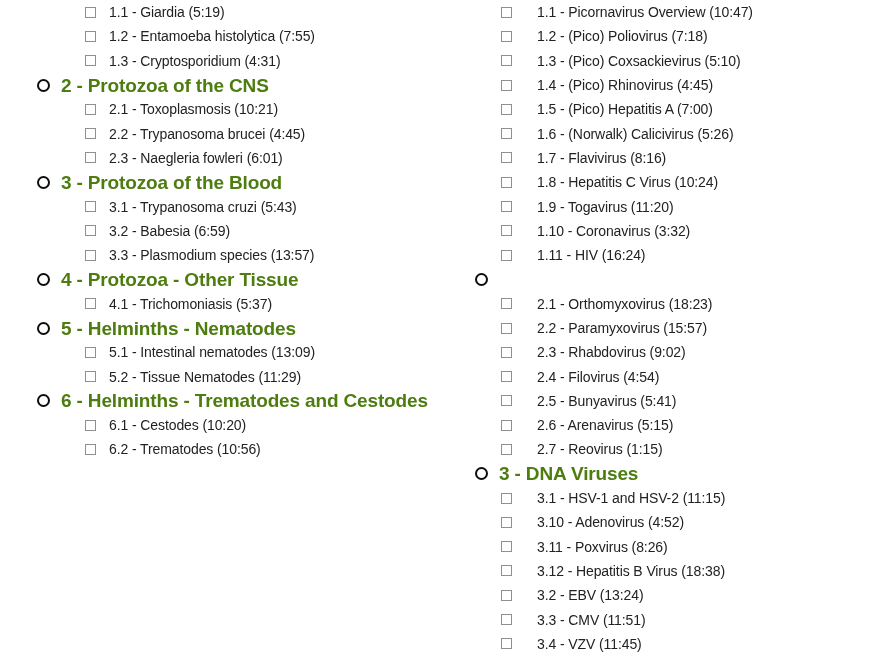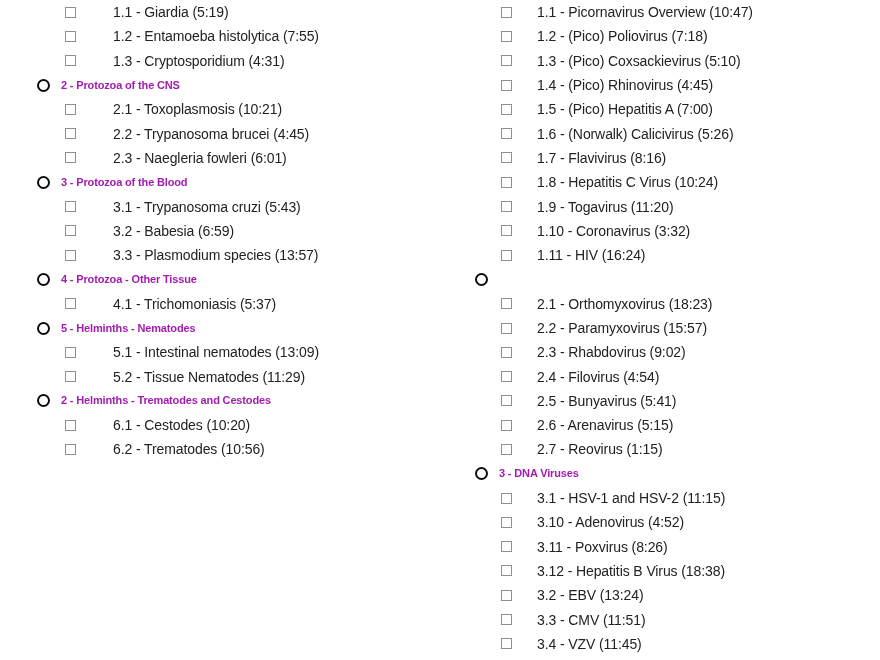--- a/index.html
+++ b/index.html
@@ -76,30 +76,30 @@
   }
 
   
   .label {
     font-size: 14px;
     line-height: 1;
     letter-spacing: -0.1px;
     color: #222222;
   }
   .row.section .label {
-    font-size: 11px;
+    font-size: 19px;
     font-weight: bold;
-    color: #a21caf;
+    color: #4d7c0f;
     letter-spacing: -0.15px;
   }
 
   
   .column.left .row.section  { padding-left: 36px; }
   .column.left .row.section .label  { margin-left: 11px; }
-  .column.left .row.lecture  { padding-left: 63px; gap: 24px; }
+  .column.left .row.lecture  { padding-left: 83px; }
   .column.left .row.lecture .label  { margin-left: 12px; }
 
   
   .column.right .row.section { padding-left: 14px; }
   .column.right .row.section .label { margin-left: 11px; }
   .column.right .row.lecture { padding-left: 39px; }
   .column.right .row.lecture .label { margin-left: 24px; }
 </style>
 </head>
 <body>
@@ -199,21 +199,21 @@
       <div class="row lecture">
         <span class="marker">
           <span class="box"></span>
         </span>
         <span class="label">5.2 - Tissue Nematodes (11:29)</span>
       </div>
       <div class="row section">
         <span class="marker">
           <span class="ring"></span>
         </span>
-        <span class="label">2 - Helminths - Trematodes and Cestodes</span>
+        <span class="label">6 - Helminths - Trematodes and Cestodes</span>
       </div>
       <div class="row lecture">
         <span class="marker">
           <span class="box"></span>
         </span>
         <span class="label">6.1 - Cestodes (10:20)</span>
       </div>
       <div class="row lecture">
         <span class="marker">
           <span class="box"></span>

